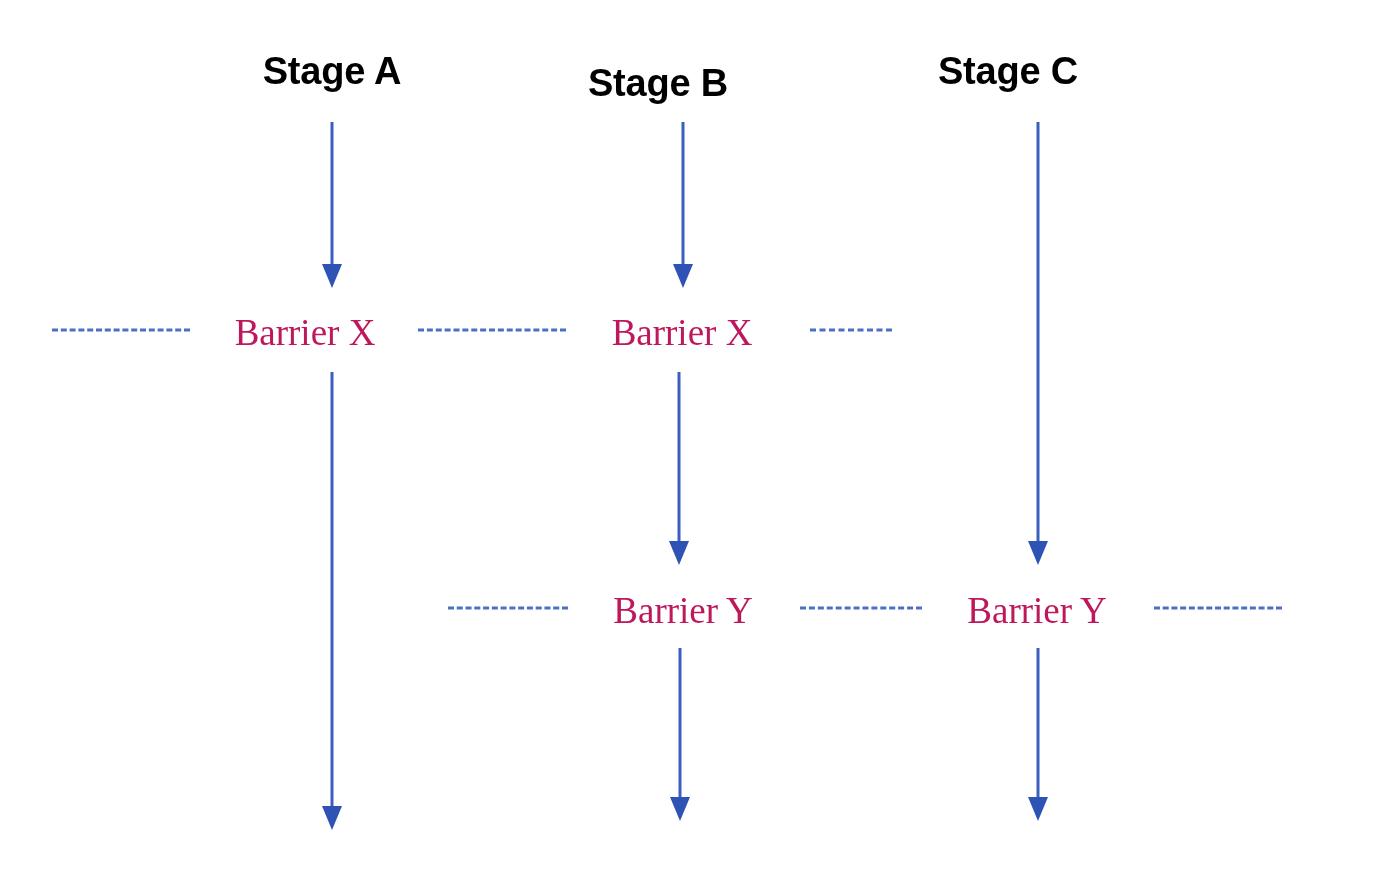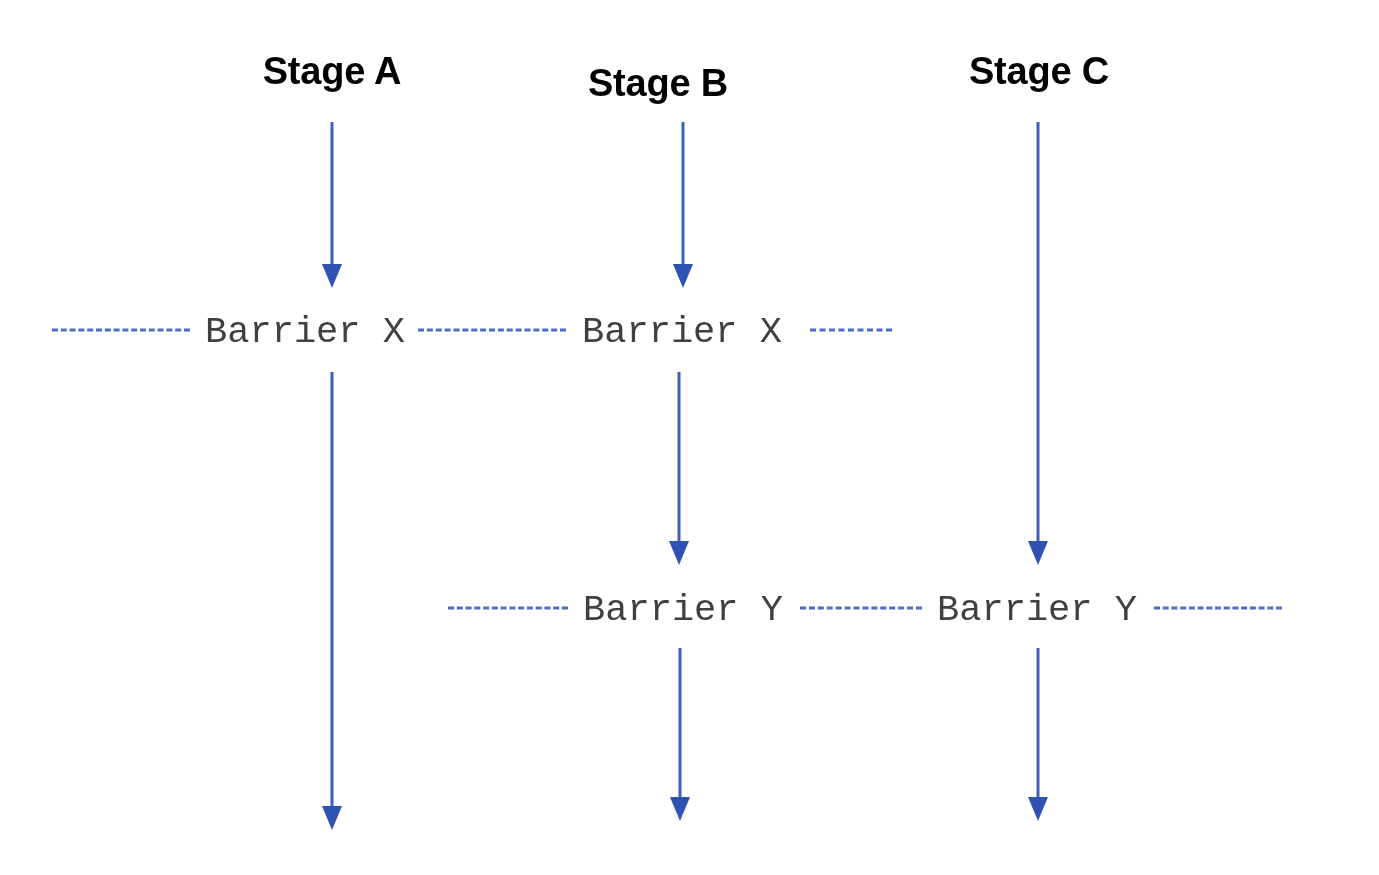--- a/index.html
+++ b/index.html
@@ -22,24 +22,24 @@
     font-family: "Liberation Sans", sans-serif;
     font-weight: bold;
     font-size: 38px;
     color: #000000;
     white-space: nowrap;
     transform: translateX(-50%);
     letter-spacing: -0.2px;
   }
   .barrier-label {
     position: absolute;
-    font-family: Liberation Mono, monospace;
+    font-family: Liberation Serif, serif;
     font-weight: normal;
     font-size: 37px;
-    color: #404040;
+    color: #be185d;
     white-space: nowrap;
     transform: translate(-50%, -50%);
   }
   .v-arrow {
     position: absolute;
     transform: translateX(-50%);
   }
   .h-dash {
     position: absolute;
     height: 0;
@@ -48,21 +48,21 @@
     transform: translateY(-50%);
   }
 </style>
 </head>
 <body>
 
 <div id="canvas">
 
   <div class="stage-header" style="left:332px; top:50px;text-align:right;">Stage A</div>
   <div class="stage-header" style="left:658px; top:62px;">Stage B</div>
-  <div class="stage-header" style="left:1039px; top:50px;text-align:center;">Stage C</div>
+  <div class="stage-header" style="left:1008px; top:50px;text-align:center;">Stage C</div>
 
   <svg class="v-arrow" style="left:332px; top:122px;" width="30" height="168" viewBox="0 0 30 168">
     <line x1="15" y1="0" x2="15" y2="148" stroke="#3a5fc0" stroke-width="3"></line>
     <polygon points="15,166 5,142 25,142" fill="#2f52b5"></polygon>
   </svg>
   <svg class="v-arrow" style="left:332px; top:372px;" width="30" height="460" viewBox="0 0 30 460">
     <line x1="15" y1="0" x2="15" y2="440" stroke="#3a5fc0" stroke-width="3"></line>
     <polygon points="15,458 5,434 25,434" fill="#2f52b5"></polygon>
   </svg>
 

